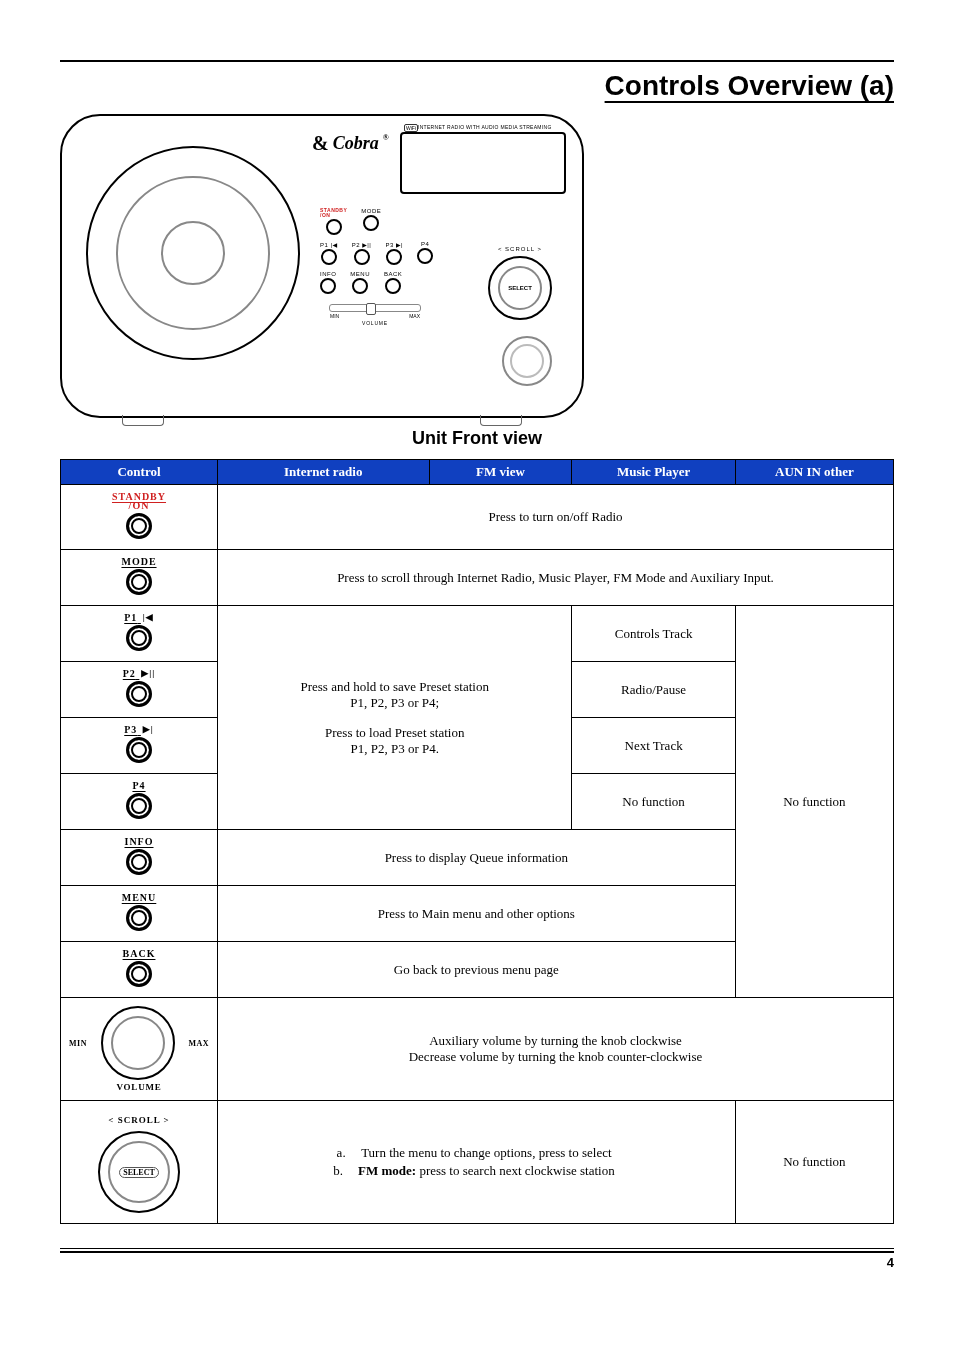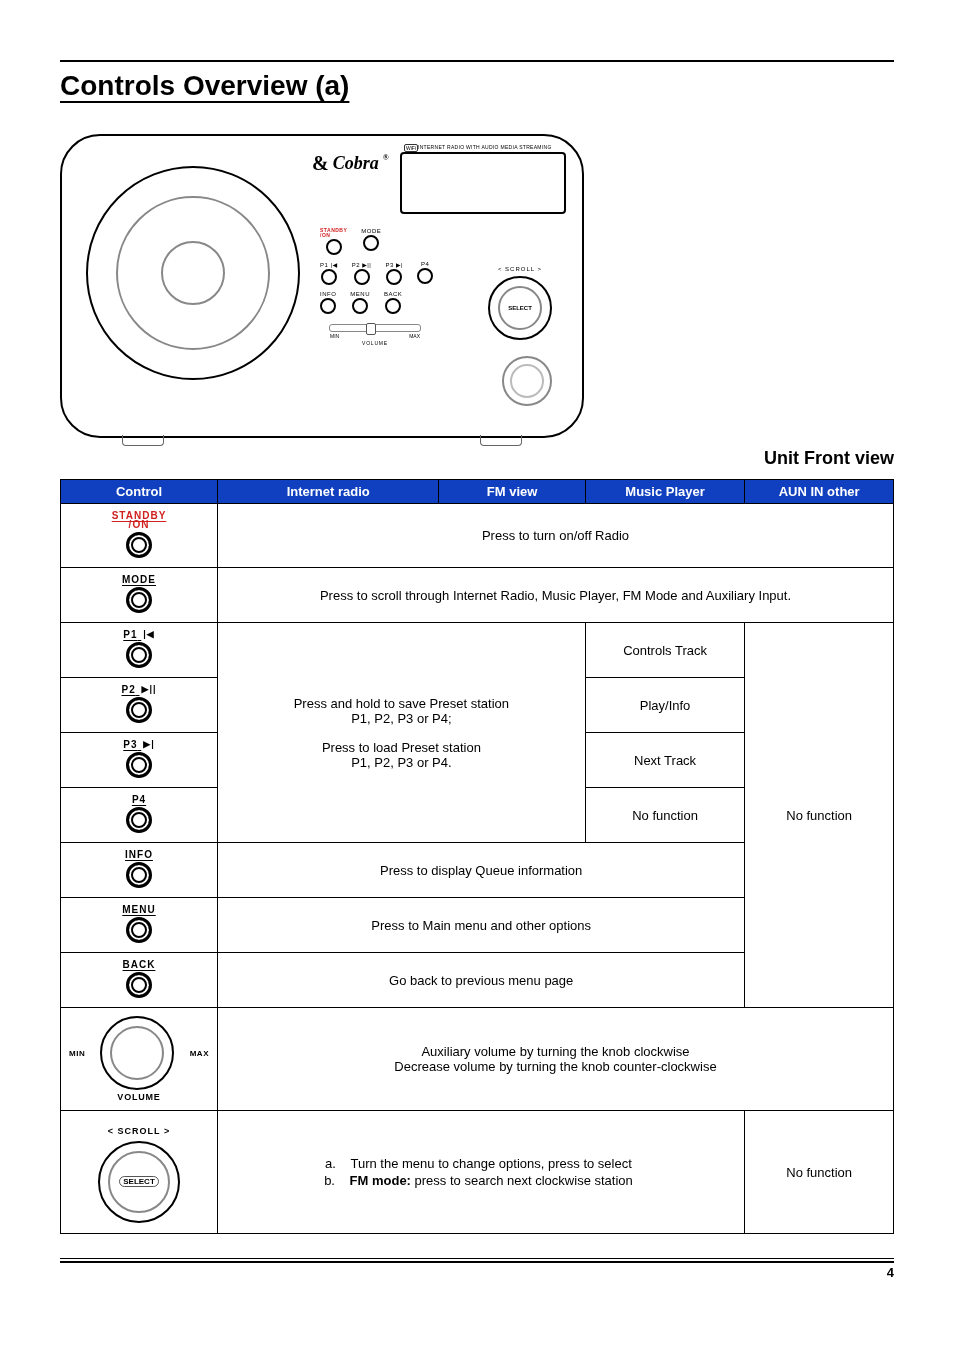--- a/index.html
+++ b/index.html
@@ -18,24 +18,25 @@
     position: relative;
   }
   .hr-thick {
     border: 0;
     border-top: 2px solid #000;
     margin: 0 0 4px 0;
   }
   .title {
     font-size: 28px;
     font-weight: bold;
-    margin: 8px 0 32px 0;
+    margin: 8px 0 12px 0;
     text-decoration: underline;
     text-underline-offset: 6px;
     text-decoration-thickness: 2px;
+    text-align: right;
   }
   .figure-row {
     display: flex;
     align-items: flex-start;
     gap: 16px;
     margin-bottom: 10px;
   }
   .device {
     width: 520px;
     height: 300px;
@@ -161,30 +162,31 @@
     content:"";position:absolute;inset:6px;border:2px solid #bbb;border-radius:50%;
   }
   .callouts {
     font-size: 11px;
     font-weight: bold;
     padding-top: 40px;
     flex: 1;
     display:flex;flex-direction:column;
   }
   .caption {
-    text-align: right;
+    text-align: center;
     font-size: 18px;
     font-weight: bold;
     margin: 8px 0 10px 0;
   }
 
   table.controls {
     width: 100%;
     border-collapse: collapse;
     font-size: 13px;
+    font-family: Liberation Serif, serif;
   }
   table.controls th {
     background: #1040c0;
     color: #fff;
     font-weight: bold;
     padding: 4px 6px;
     border: 1px solid #000;
   }
   table.controls td {
     border: 1px solid #000;
@@ -367,21 +369,21 @@
           <div>P1, P2, P3 or P4.</div>
         </td>
         <td>Controls Track</td>
         <td rowspan="7">No function</td>
       </tr>
       <tr>
         <td class="control-cell">
           <span class="ctrl-label"><span>P2</span> <span class="p-icon">▶||</span></span>
           <span class="ring-lg"></span>
         </td>
-        <td>Play/Info</td>
+        <td>Radio/Pause</td>
       </tr>
       <tr>
         <td class="control-cell">
           <span class="ctrl-label"><span>P3</span> <span class="p-icon">▶|</span></span>
           <span class="ring-lg"></span>
         </td>
         <td>Next Track</td>
       </tr>
       <tr>
         <td class="control-cell">

